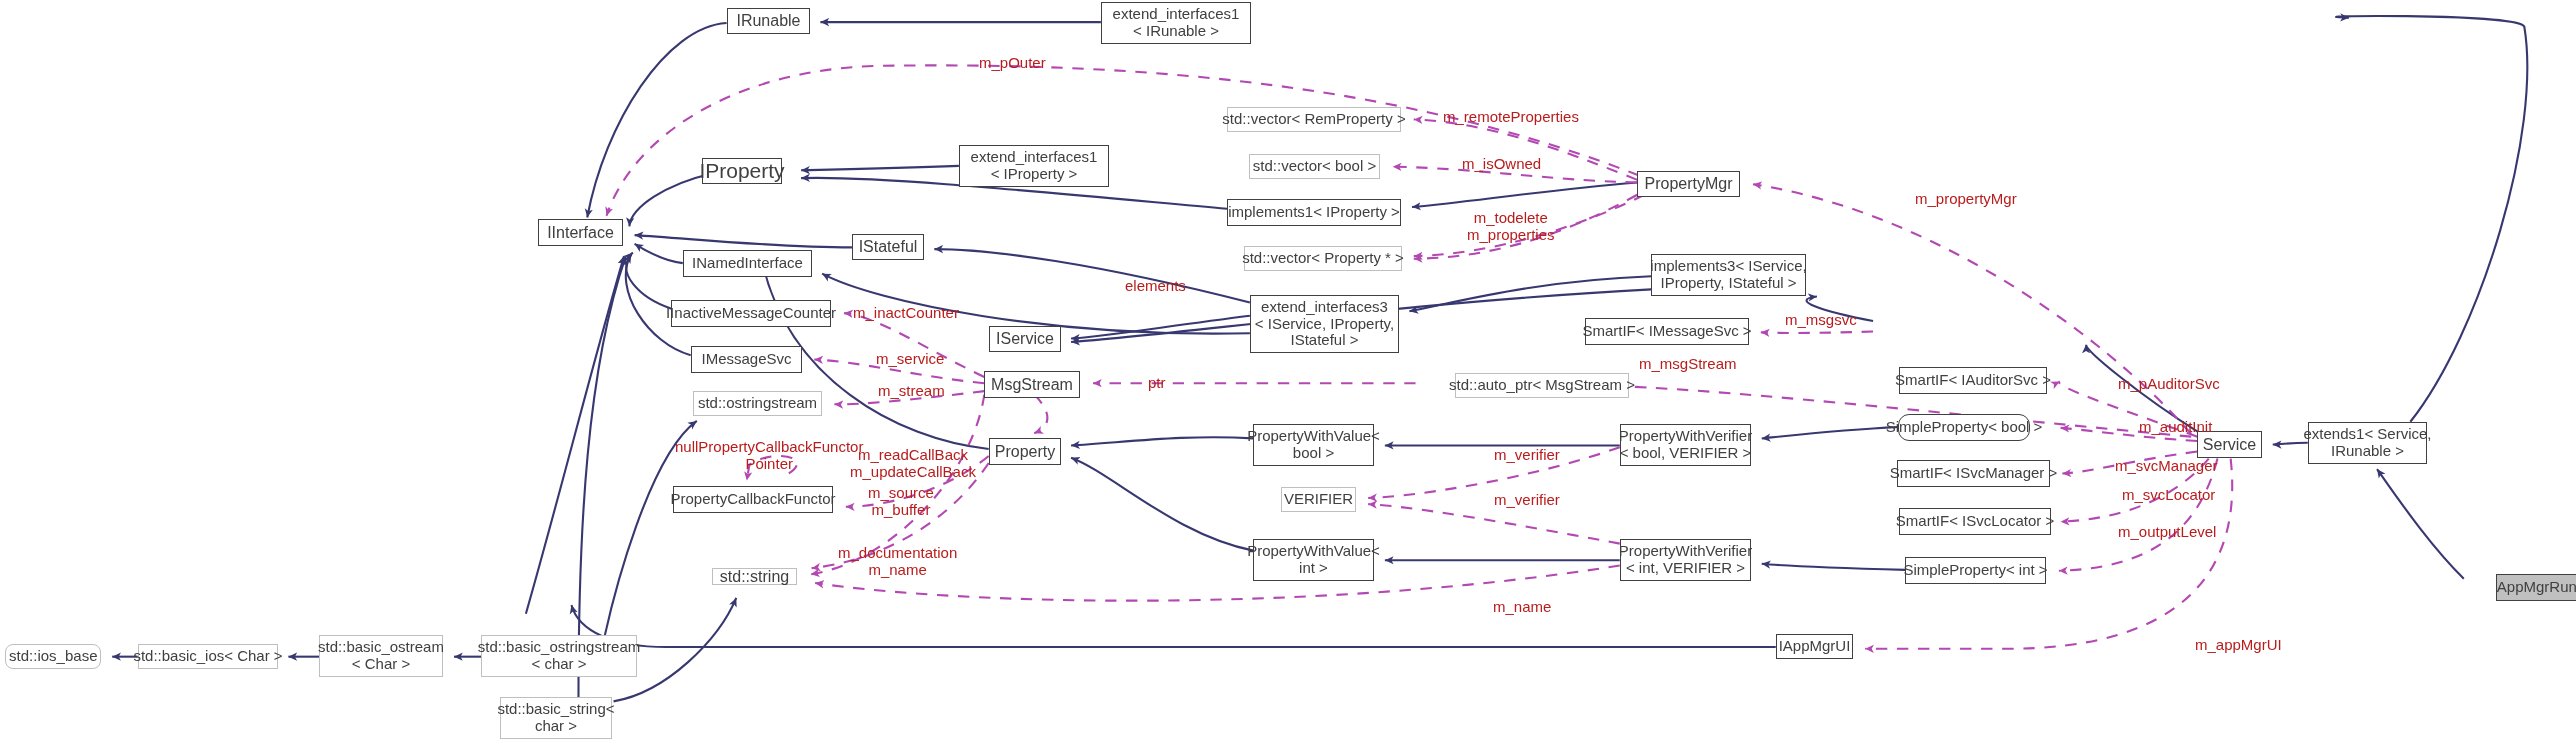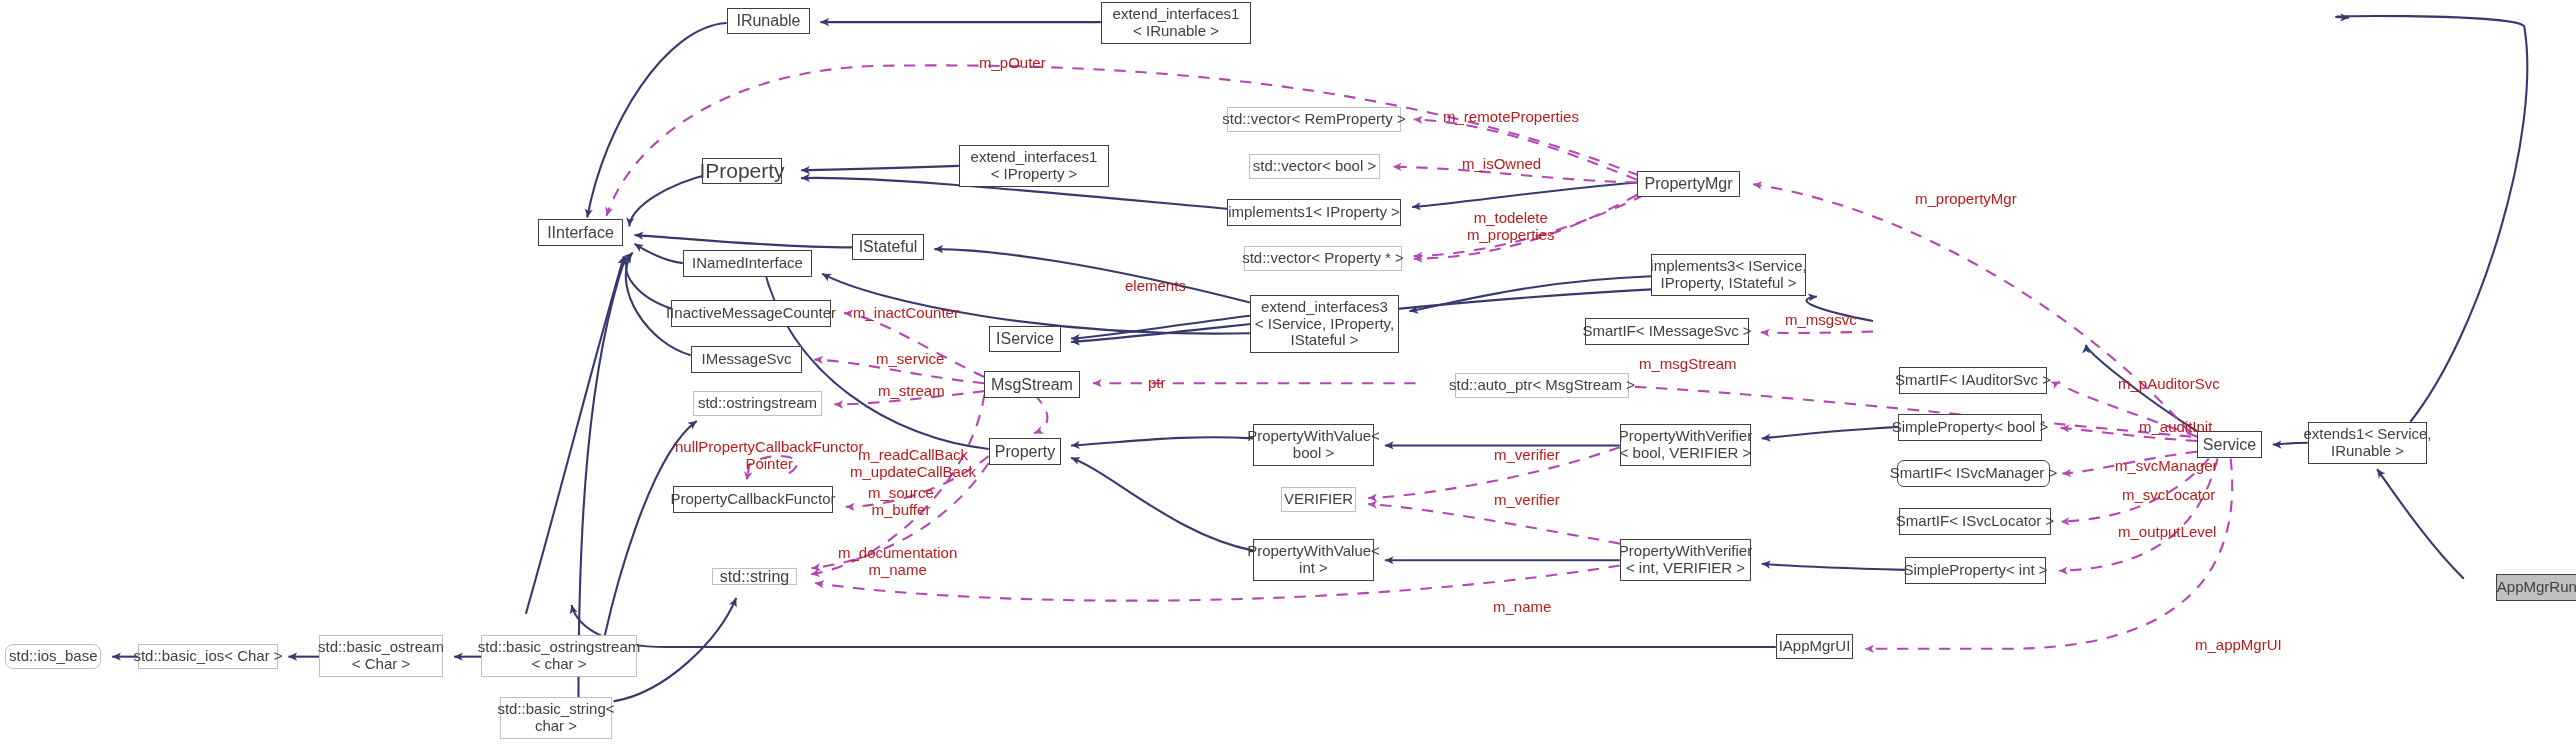--- a/index.html
+++ b/index.html
@@ -182,26 +182,26 @@
   <div class="node n-solid" style="left:691px;top:346px;width:111px;height:27px;font-size:15px;"><span>IMessageSvc</span></div>
   <div class="node n-solid" style="left:984px;top:371px;width:96px;height:27px;font-size:16px;"><span>MsgStream</span></div>
   <div class="node n-solid" style="left:1899px;top:367px;width:148px;height:27px;font-size:15px;"><span>SmartIF&lt; IAuditorSvc &gt;</span></div>
   <div class="node n-light" style="left:693px;top:391px;width:129px;height:25.4px;font-size:15px;"><span>std::ostringstream</span></div>
   <div class="node n-light" style="left:1416px;top:373px;width:174px;height:25.4px;font-size:15px;margin-left:39px;"><span>std::auto_ptr&lt; MsgStream &gt;</span></div>
   <div class="node n-solid" style="left:989px;top:438px;width:72px;height:27px;font-size:16px;"><span>Property</span></div>
   <div class="node n-solid" style="left:1253px;top:424px;width:121px;height:42px;font-size:15px;"><span>PropertyWithValue&lt;
 bool &gt;</span></div>
   <div class="node n-solid" style="left:1620px;top:424px;width:131px;height:42px;font-size:15px;"><span>PropertyWithVerifier
 &lt; bool, VERIFIER &gt;</span></div>
-  <div class="node n-solid" style="left:1898px;top:414px;width:144px;height:27px;font-size:15px;"><span>SimpleProperty&lt; bool &gt;</span></div>
+  <div class="node n-solid" style="left:1898px;top:414px;width:132px;height:27px;font-size:15px;border-radius:11px;"><span>SimpleProperty&lt; bool &gt;</span></div>
   <div class="node n-solid" style="left:2197px;top:431px;width:65px;height:27px;font-size:16px;"><span>Service</span></div>
   <div class="node n-solid" style="left:2308px;top:422px;width:119px;height:42px;font-size:15px;"><span>extends1&lt; Service,
 IRunable &gt;</span></div>
   <div class="node n-solid" style="left:673px;top:486px;width:160px;height:27px;font-size:15px;"><span>PropertyCallbackFunctor</span></div>
-  <div class="node n-solid" style="left:1897px;top:460px;width:153px;height:27px;font-size:15px;border-radius:7px;"><span>SmartIF&lt; ISvcManager &gt;</span></div>
+  <div class="node n-solid" style="left:1897px;top:460px;width:153px;height:27px;font-size:15px;"><span>SmartIF&lt; ISvcManager &gt;</span></div>
   <div class="node n-light" style="left:1281px;top:487px;width:75px;height:25.4px;font-size:15px;"><span>VERIFIER</span></div>
   <div class="node n-solid" style="left:1899px;top:508px;width:152px;height:27px;font-size:15px;"><span>SmartIF&lt; ISvcLocator &gt;</span></div>
   <div class="node n-solid" style="left:1253px;top:539px;width:121px;height:42px;font-size:15px;"><span>PropertyWithValue&lt;
 int &gt;</span></div>
   <div class="node n-solid" style="left:1620px;top:539px;width:131px;height:42px;font-size:15px;"><span>PropertyWithVerifier
 &lt; int, VERIFIER &gt;</span></div>
   <div class="node n-solid" style="left:1905px;top:557px;width:141px;height:27px;font-size:15px;"><span>SimpleProperty&lt; int &gt;</span></div>
   <div class="node n-focus" style="left:2464px;top:574px;width:110px;height:27px;font-size:15px;"><span>AppMgrRunable</span></div>
   <div class="node n-light" style="left:712px;top:568px;width:85px;height:17px;font-size:16px;"><span>std::string</span></div>
   <div class="node n-light" style="left:5.3px;top:644px;width:96px;height:25.4px;font-size:15px;border-radius:8px;"><span>std::ios_base</span></div>

